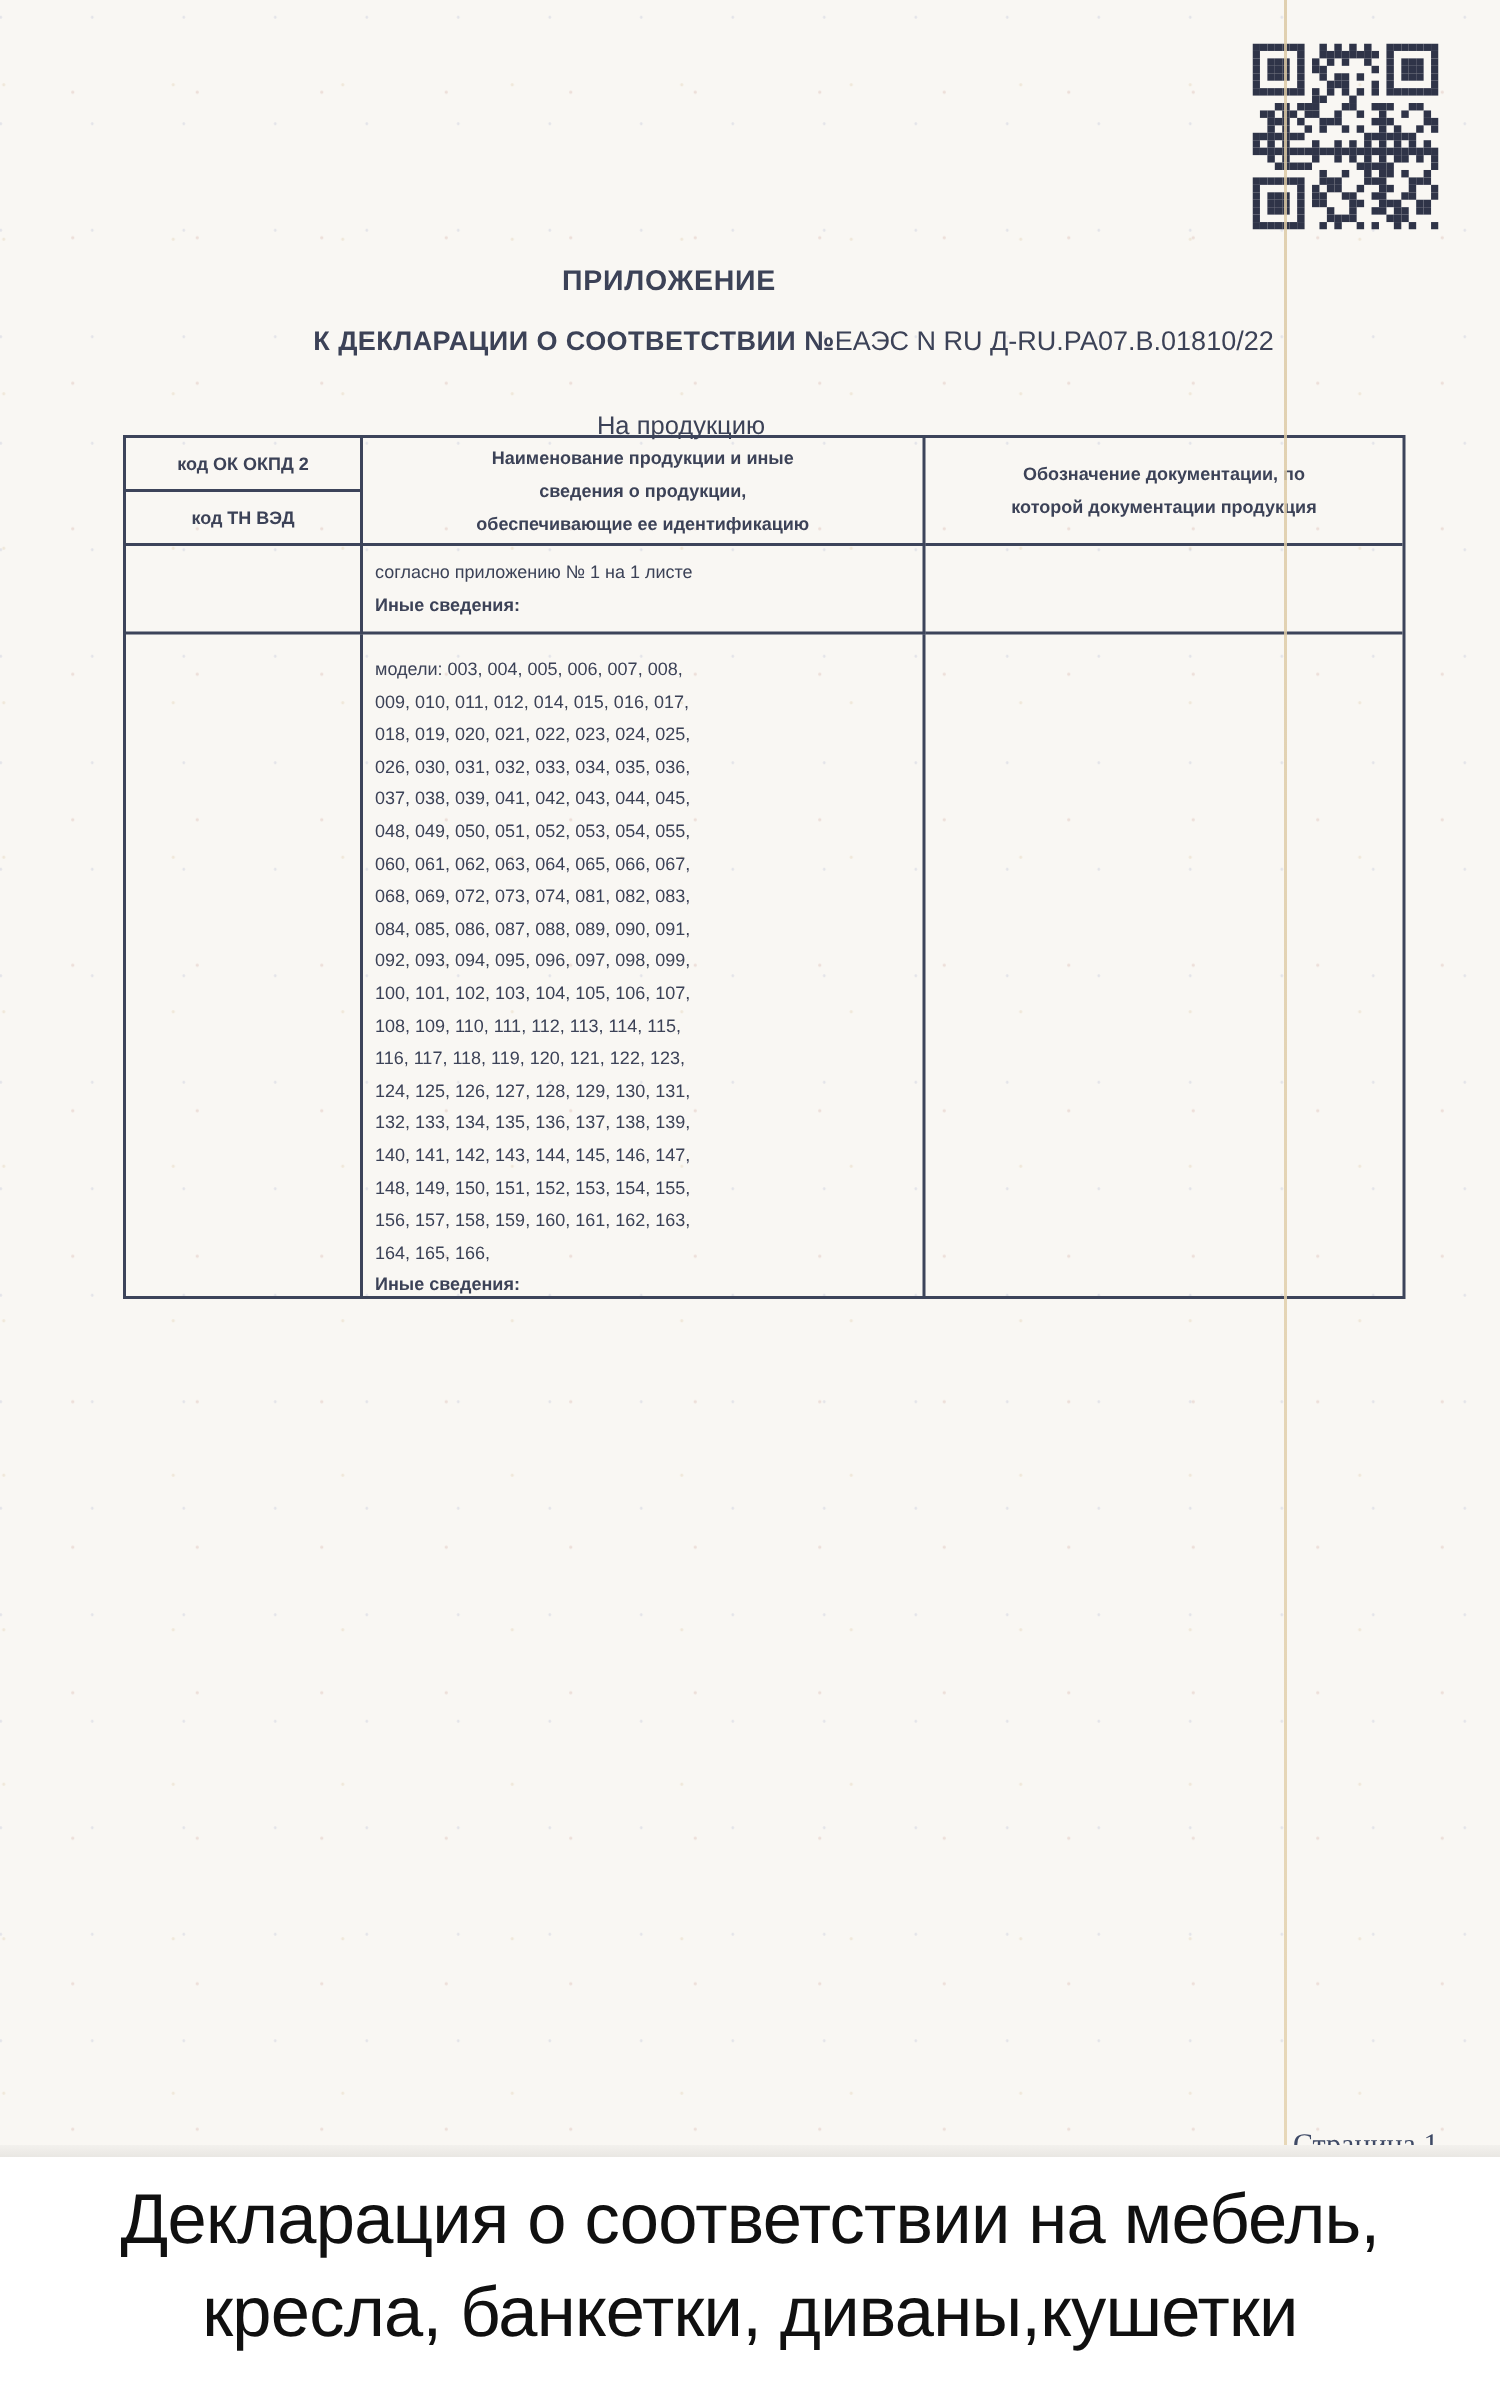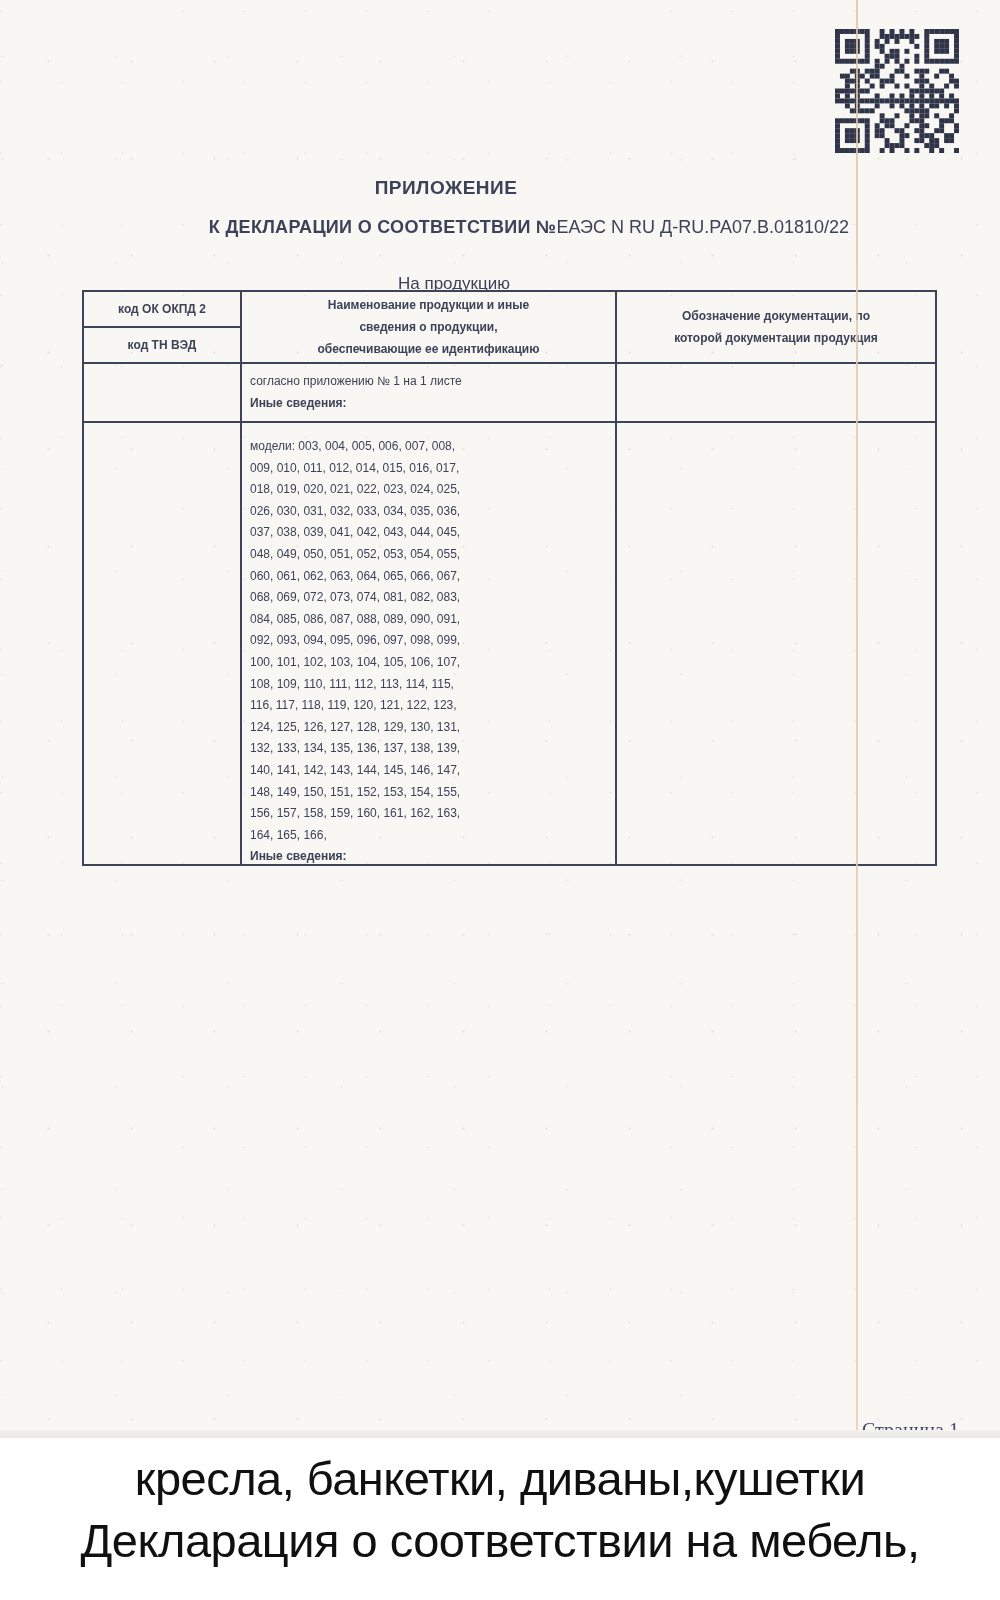--- a/index.html
+++ b/index.html
@@ -477,15 +477,15 @@
       <div class="bold-line">Иные сведения:</div>
     </div>
     <div class="cell r2c3"></div>
   </div>
 
   <div class="pageno">Страница 1</div>
   <div class="artifact"></div>
 </div>
 
 <div class="caption">
+  <div>Декларация о соответствии на мебель,</div>
   <div>кресла, банкетки, диваны,кушетки</div>
-  <div>Декларация о соответствии на мебель,</div>
 </div>
 
 </body></html>

